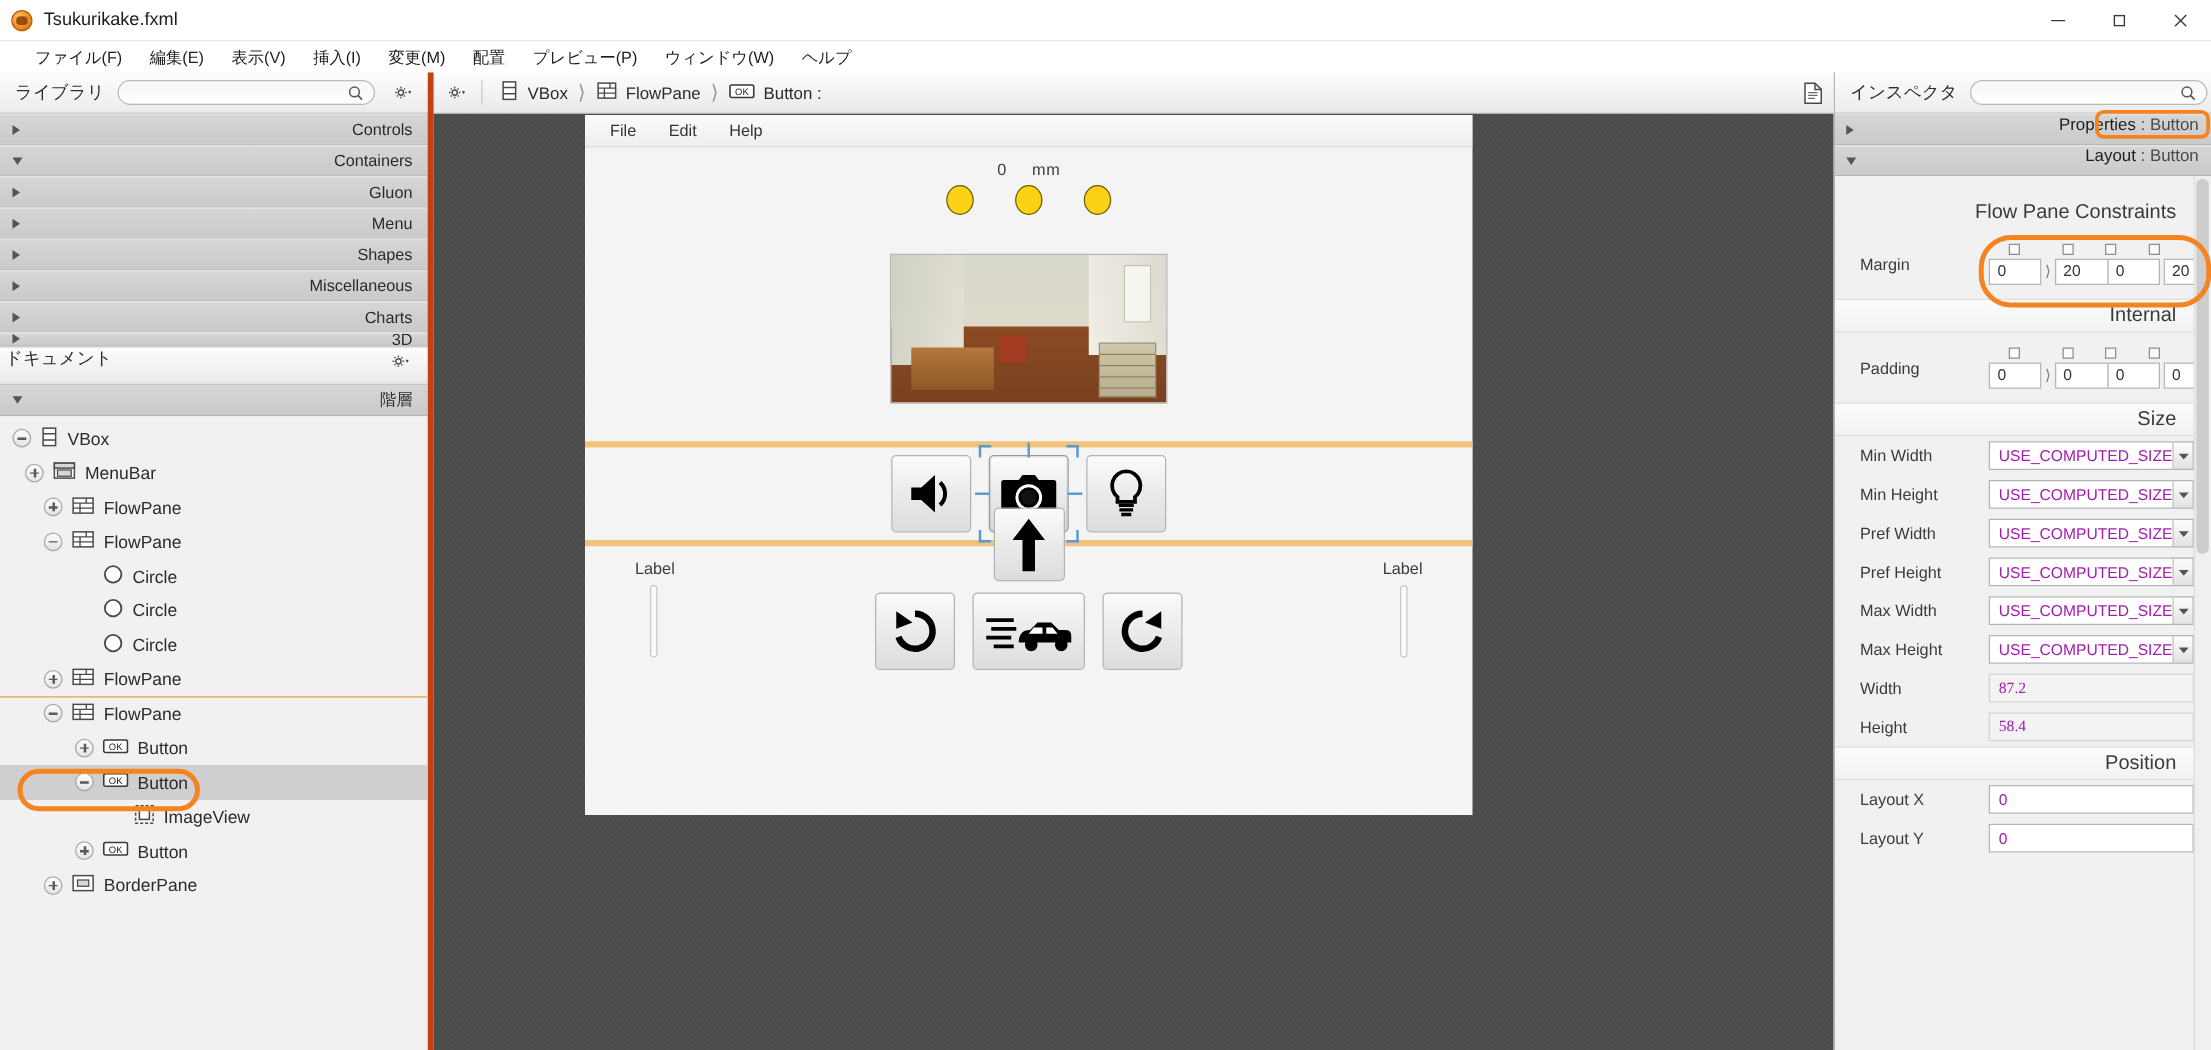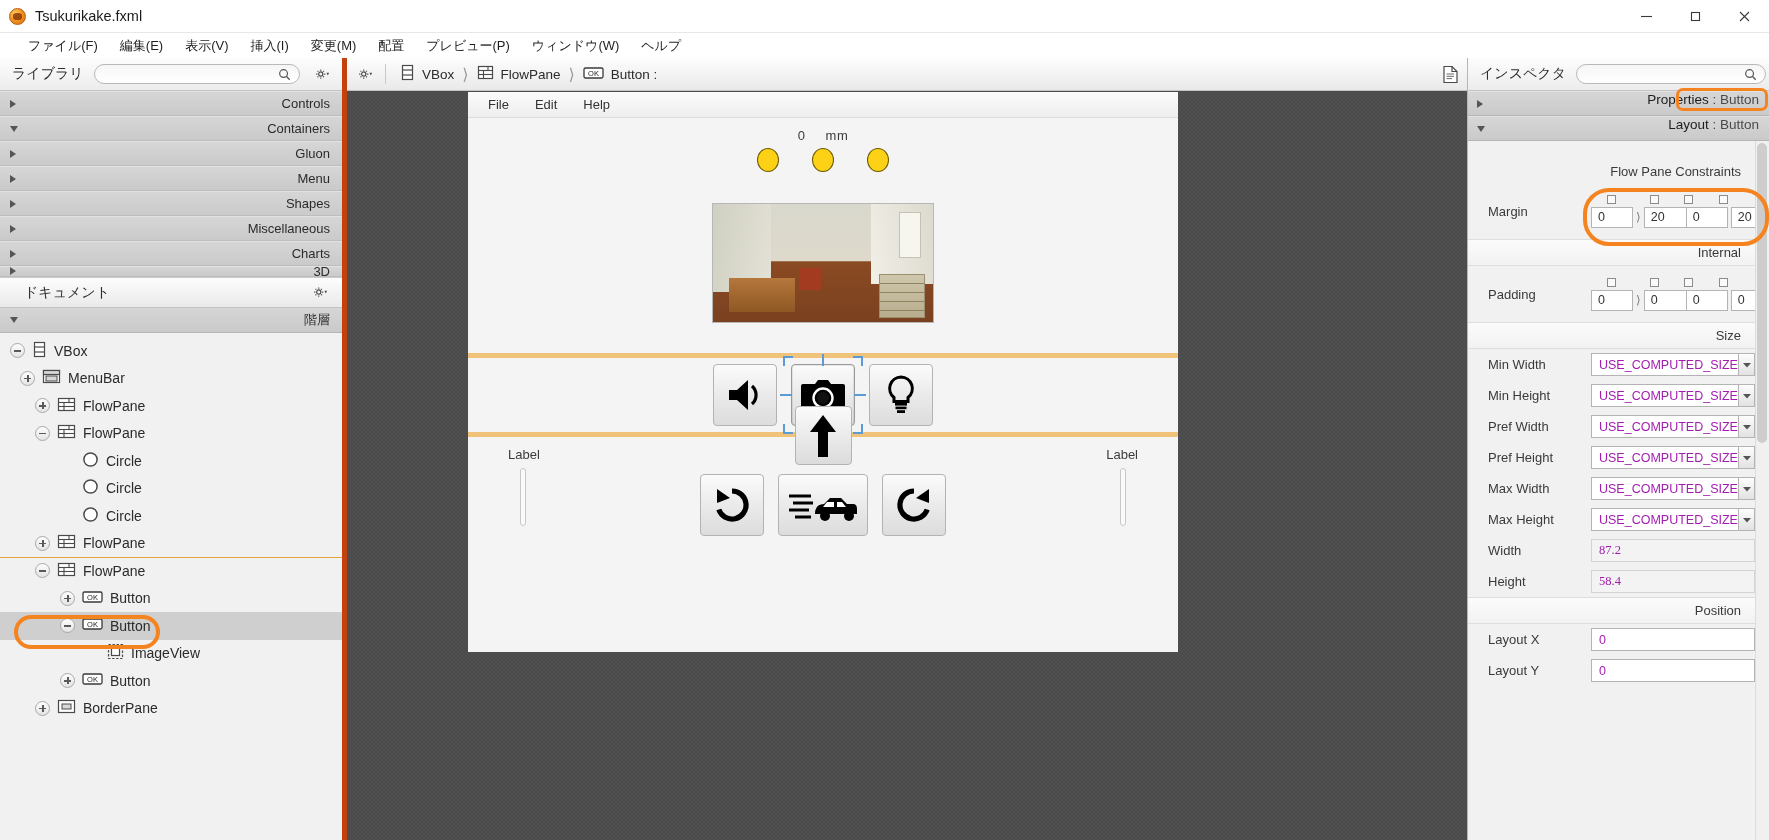--- a/index.html
+++ b/index.html
@@ -74,21 +74,21 @@
     height:25px; display:flex; align-items:center; justify-content:flex-end;
     background:linear-gradient(#d6d6d6,#cacaca);
     border-bottom:1px solid #bdbdbd; border-top:1px solid #e2e2e2;
     padding-right:12px; position:relative; font-size:13px; color:#2b2b2b;
   }
   .lib-row .tri { position:absolute; left:10px; top:50%; transform:translateY(-50%); }
   .tri-right { width:0;height:0;border-left:6px solid #555;border-top:4px solid transparent;border-bottom:4px solid transparent; }
   .tri-down  { width:0;height:0;border-top:6px solid #555;border-left:4px solid transparent;border-right:4px solid transparent; }
 
   .doc-head {
-    height:31px; flex:none; display:flex; align-items:center; padding:0 10px 0 24px;
+    height:31px; flex:none; display:flex; align-items:flex-start; padding:0 10px 0 4px;
     background:linear-gradient(#fdfdfd,#e9e9e9);
     border-top:1px solid #c9c9c9; border-bottom:1px solid #c3c3c3;
   }
   .doc-subhead {
     height:25px; flex:none; display:flex; align-items:center; justify-content:flex-end;
     background:linear-gradient(#d6d6d6,#cacaca); border-bottom:1px solid #b5b5b5;
     padding-right:12px; position:relative; font-size:13px; color:#2b2b2b;
   }
   .doc-subhead .tri { position:absolute; left:10px; top:50%; transform:translateY(-50%); }
 
@@ -191,21 +191,21 @@
     height:25px; flex:none; display:flex; align-items:flex-start; justify-content:flex-end;
     background:linear-gradient(#d6d6d6,#cacaca); border-bottom:1px solid #b5b5b5;
     border-top:1px solid #e2e2e2;
     padding-right:10px; position:relative; font-size:13.5px; color:#4a4a4a;
   }
   .insp-row .tri { position:absolute; left:9px; top:50%; transform:translateY(-50%); }
   .insp-row b { color:#1d1d1d; font-weight:normal; }
   .insp-body { flex:1; overflow:hidden; position:relative; background:#f1f1f1; }
   .section-head {
     height:27px; display:flex; align-items:center; justify-content:flex-end;
-    padding-right:14px; font-size:13px; color:#3a3a3a;
+    padding-right:14px; font-size:16px; color:#3a3a3a;
     background:linear-gradient(#fbfbfb,#f2f2f2); border-bottom:1px solid #dedede;
     border-top:1px solid #dedede;
   }
   .prop-row { display:flex; align-items:center; height:31px; padding-left:20px; }
   .prop-label { width:103px; flex:none; font-size:13px; color:#3a3a3a; }
   .mini-field {
     height:21px; border:1px solid #b4b4b4; background:#fff; font-size:12.5px; color:#333;
     display:flex; align-items:center; padding-left:6px;
   }
   .cbx { width:9px; height:9px; border:1px solid #8c8c8c; background:#fafafa; }

